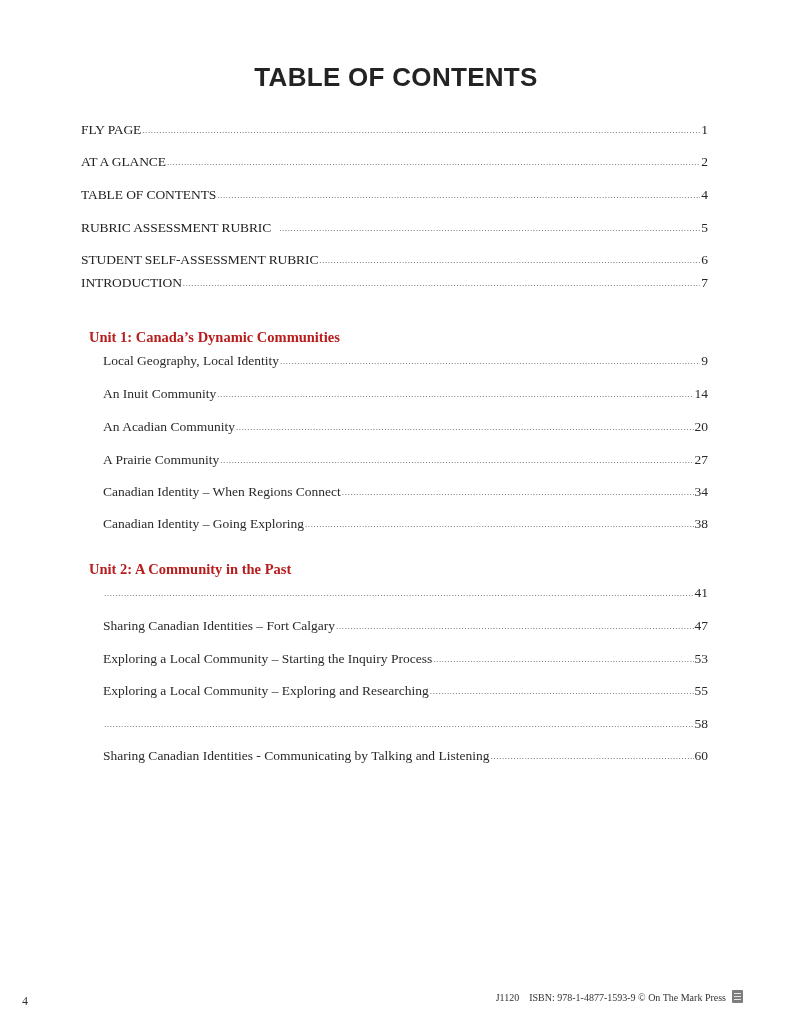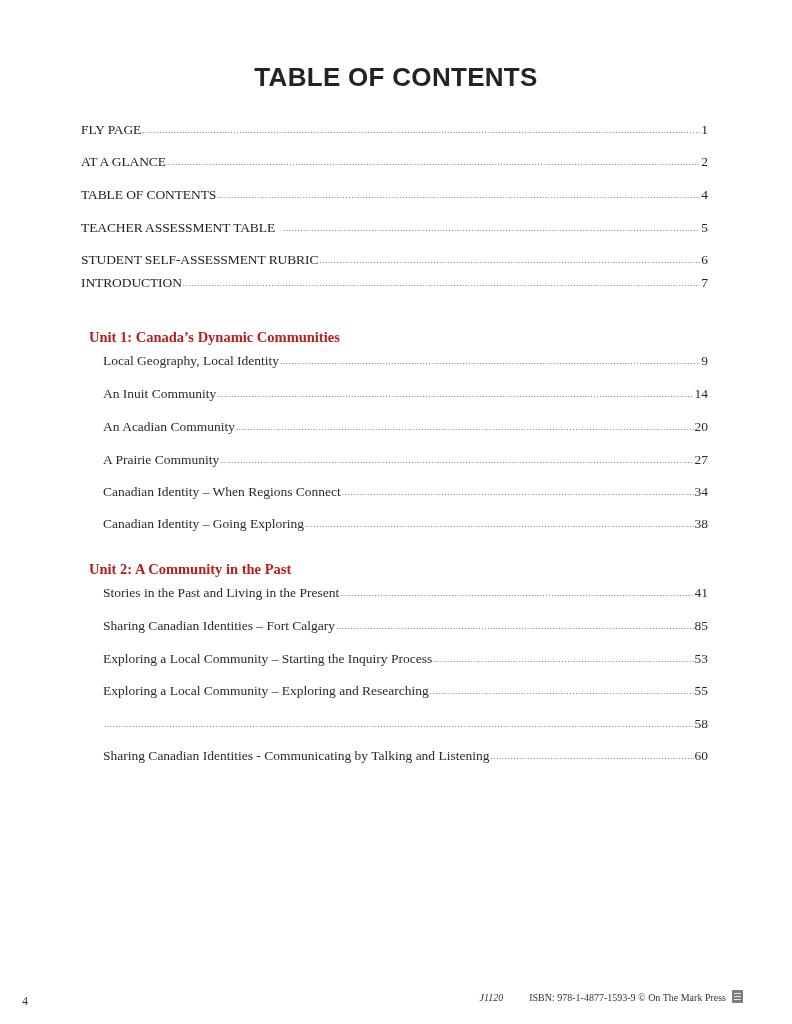--- a/index.html
+++ b/index.html
@@ -99,22 +99,21 @@
       position: absolute;
       right: 48px;
       top: 990px;
       display: flex;
       align-items: center;
       gap: 6px;
       font-size: 10px;
       color: #333333;
     }
     .footer-code {
-      margin-right: 20px;
-      font-style: italic;
+      margin-right: 4px;
     }
     .doc-icon {
       width: 12px;
       height: 14px;
       position: relative;
       display: inline-block;
     }
     .doc-icon .sheet {
       position: absolute;
       left: 0; top: 0;
@@ -146,21 +145,21 @@
     <span class="toc-label">AT A GLANCE</span>
     <span class="toc-leader"></span>
     <span class="toc-page">2</span>
   </div>
   <div class="toc-row level-1" style="top:186px">
     <span class="toc-label">TABLE OF CONTENTS</span>
     <span class="toc-leader"></span>
     <span class="toc-page">4</span>
   </div>
   <div class="toc-row level-1" style="top:219px">
-    <span class="toc-label">TEACHER ASSESSMENT TABLE</span>
+    <span class="toc-label">RUBRIC ASSESSMENT RUBRIC</span>
     <span class="toc-leader" style="margin-left:8px"></span>
     <span class="toc-page">5</span>
   </div>
   <div class="toc-row level-1" style="top:251px">
     <span class="toc-label">STUDENT SELF-ASSESSMENT RUBRIC</span>
     <span class="toc-leader"></span>
     <span class="toc-page">6</span>
   </div>
   <div class="toc-row level-1" style="top:274px">
     <span class="toc-label">INTRODUCTION</span>
@@ -197,28 +196,27 @@
   </div>
   <div class="toc-row level-2" style="top:515px">
     <span class="toc-label">Canadian Identity – Going Exploring</span>
     <span class="toc-leader"></span>
     <span class="toc-page">38</span>
   </div>
 
   <h2 class="unit-heading" style="top:552px">Unit 2: A Community in the Past</h2>
 
   <div class="toc-row level-2" style="top:584px">
-    <span class="toc-label">Stories in the Past and Living in the Present</span>
     <span class="toc-leader"></span>
     <span class="toc-page">41</span>
   </div>
   <div class="toc-row level-2" style="top:617px">
     <span class="toc-label">Sharing Canadian Identities – Fort Calgary</span>
     <span class="toc-leader"></span>
-    <span class="toc-page">85</span>
+    <span class="toc-page">47</span>
   </div>
   <div class="toc-row level-2" style="top:650px">
     <span class="toc-label">Exploring a Local Community – Starting the Inquiry Process</span>
     <span class="toc-leader"></span>
     <span class="toc-page">53</span>
   </div>
   <div class="toc-row level-2" style="top:682px">
     <span class="toc-label">Exploring a Local Community – Exploring and Researching</span>
     <span class="toc-leader"></span>
     <span class="toc-page">55</span>

